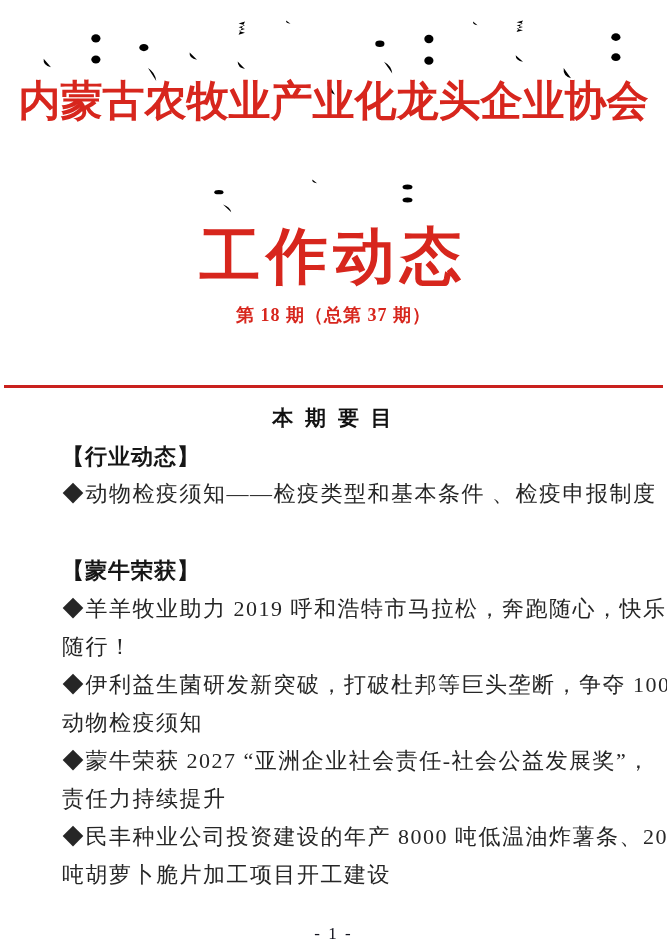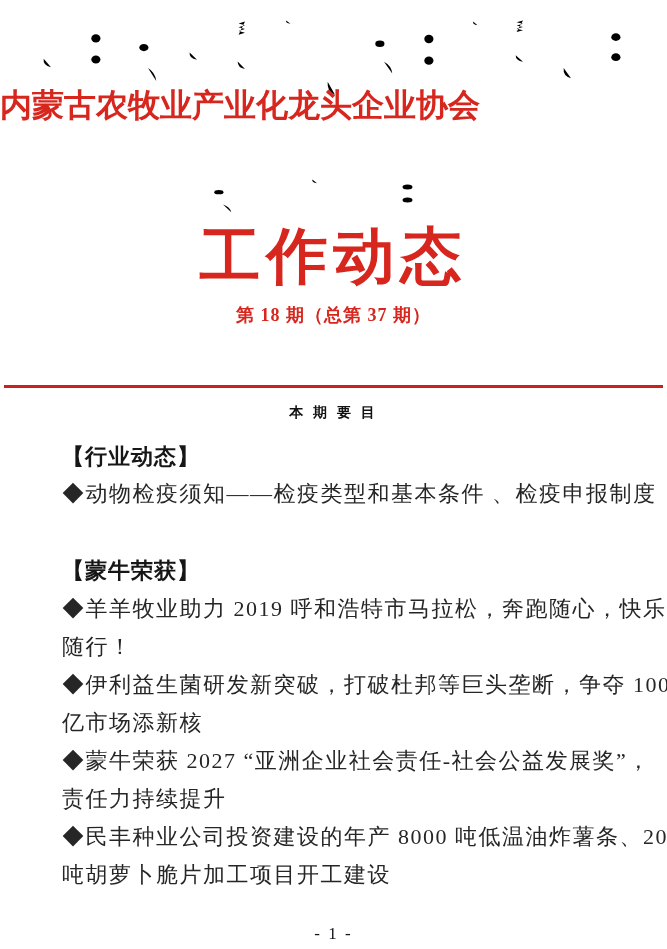--- a/index.html
+++ b/index.html
@@ -16,22 +16,22 @@
     font-family:"Liberation Serif", serif;
   }
   
   .mg-row{position:absolute;display:flex;justify-content:space-between;align-items:flex-start;}
   .mg-row-1{top:14px;left:40px;right:36px;}
   .mg-row-2{top:172px;left:212px;width:212px;}
   .mg-glyph{color:var(--red);display:block;}
   .defs{position:absolute;width:0;height:0;overflow:hidden;}
 
   .org-name{
-    position:absolute;top:84px;left:0;right:0;margin:0;
-    text-align:left;font-size:32px;font-weight:bold;
+    position:absolute;top:73px;left:0;right:0;margin:0;
+    text-align:center;font-size:42px;font-weight:bold;
     color:var(--red);letter-spacing:0px;white-space:nowrap;
     font-family:"Liberation Serif", serif;
   }
   .masthead-title{
     position:absolute;top:216px;left:0;right:0;
     text-align:center;font-size:61px;font-weight:bold;
     color:var(--red);letter-spacing:6px;
     font-family:"Liberation Serif", serif;
   }
   .issue-line{
@@ -43,21 +43,21 @@
     position:absolute;top:348px;left:64px;width:498px;
     display:flex;justify-content:space-between;
     font-size:17px;color:#1f1f1f;letter-spacing:0.5px;
   }
   .divider{
     position:absolute;top:385px;left:4px;right:4px;height:3px;
     background:var(--divider-red);
   }
   .contents-title{
     position:absolute;top:404px;left:0;right:0;
-    text-align:center;font-size:14px;font-weight:bold;color:#111;
+    text-align:center;font-size:21px;font-weight:bold;color:#111;
     letter-spacing:3px;
     font-family:"Liberation Sans", sans-serif;
   }
   .sec-head{
     position:absolute;left:62px;
     font-size:22px;font-weight:bold;color:#161616;
     letter-spacing:1px;
     font-family:"Liberation Sans", sans-serif;
   }
   .toc-line{
@@ -164,21 +164,21 @@
 
   <div class="contents-title">本 期 要 目</div>
 
   <div class="sec-head" style="top:442px">【行业动态】</div>
   <div class="toc-line" style="top:479px">◆动物检疫须知——检疫类型和基本条件 、检疫申报制度</div>
 
   <div class="sec-head" style="top:556px">【蒙牛荣获】</div>
   <div class="toc-line" style="top:594px">◆羊羊牧业助力 2019 呼和浩特市马拉松，奔跑随心，快乐</div>
   <div class="toc-line" style="top:632px">随行！</div>
   <div class="toc-line" style="top:670px">◆伊利益生菌研发新突破，打破杜邦等巨头垄断，争夺 1000</div>
-  <div class="toc-line" style="top:708px">亿市场添新核</div>
+  <div class="toc-line" style="top:708px">动物检疫须知</div>
   <div class="toc-line" style="top:746px">◆蒙牛荣获 2027 “亚洲企业社会责任-社会公益发展奖”，</div>
   <div class="toc-line" style="top:784px">责任力持续提升</div>
   <div class="toc-line" style="top:822px">◆民丰种业公司投资建设的年产 8000 吨低温油炸薯条、2000</div>
   <div class="toc-line" style="top:860px">吨胡萝卜脆片加工项目开工建设</div>
 
   <div class="page-number">- 1 -</div>
 
 </div>
 
 </body></html>

